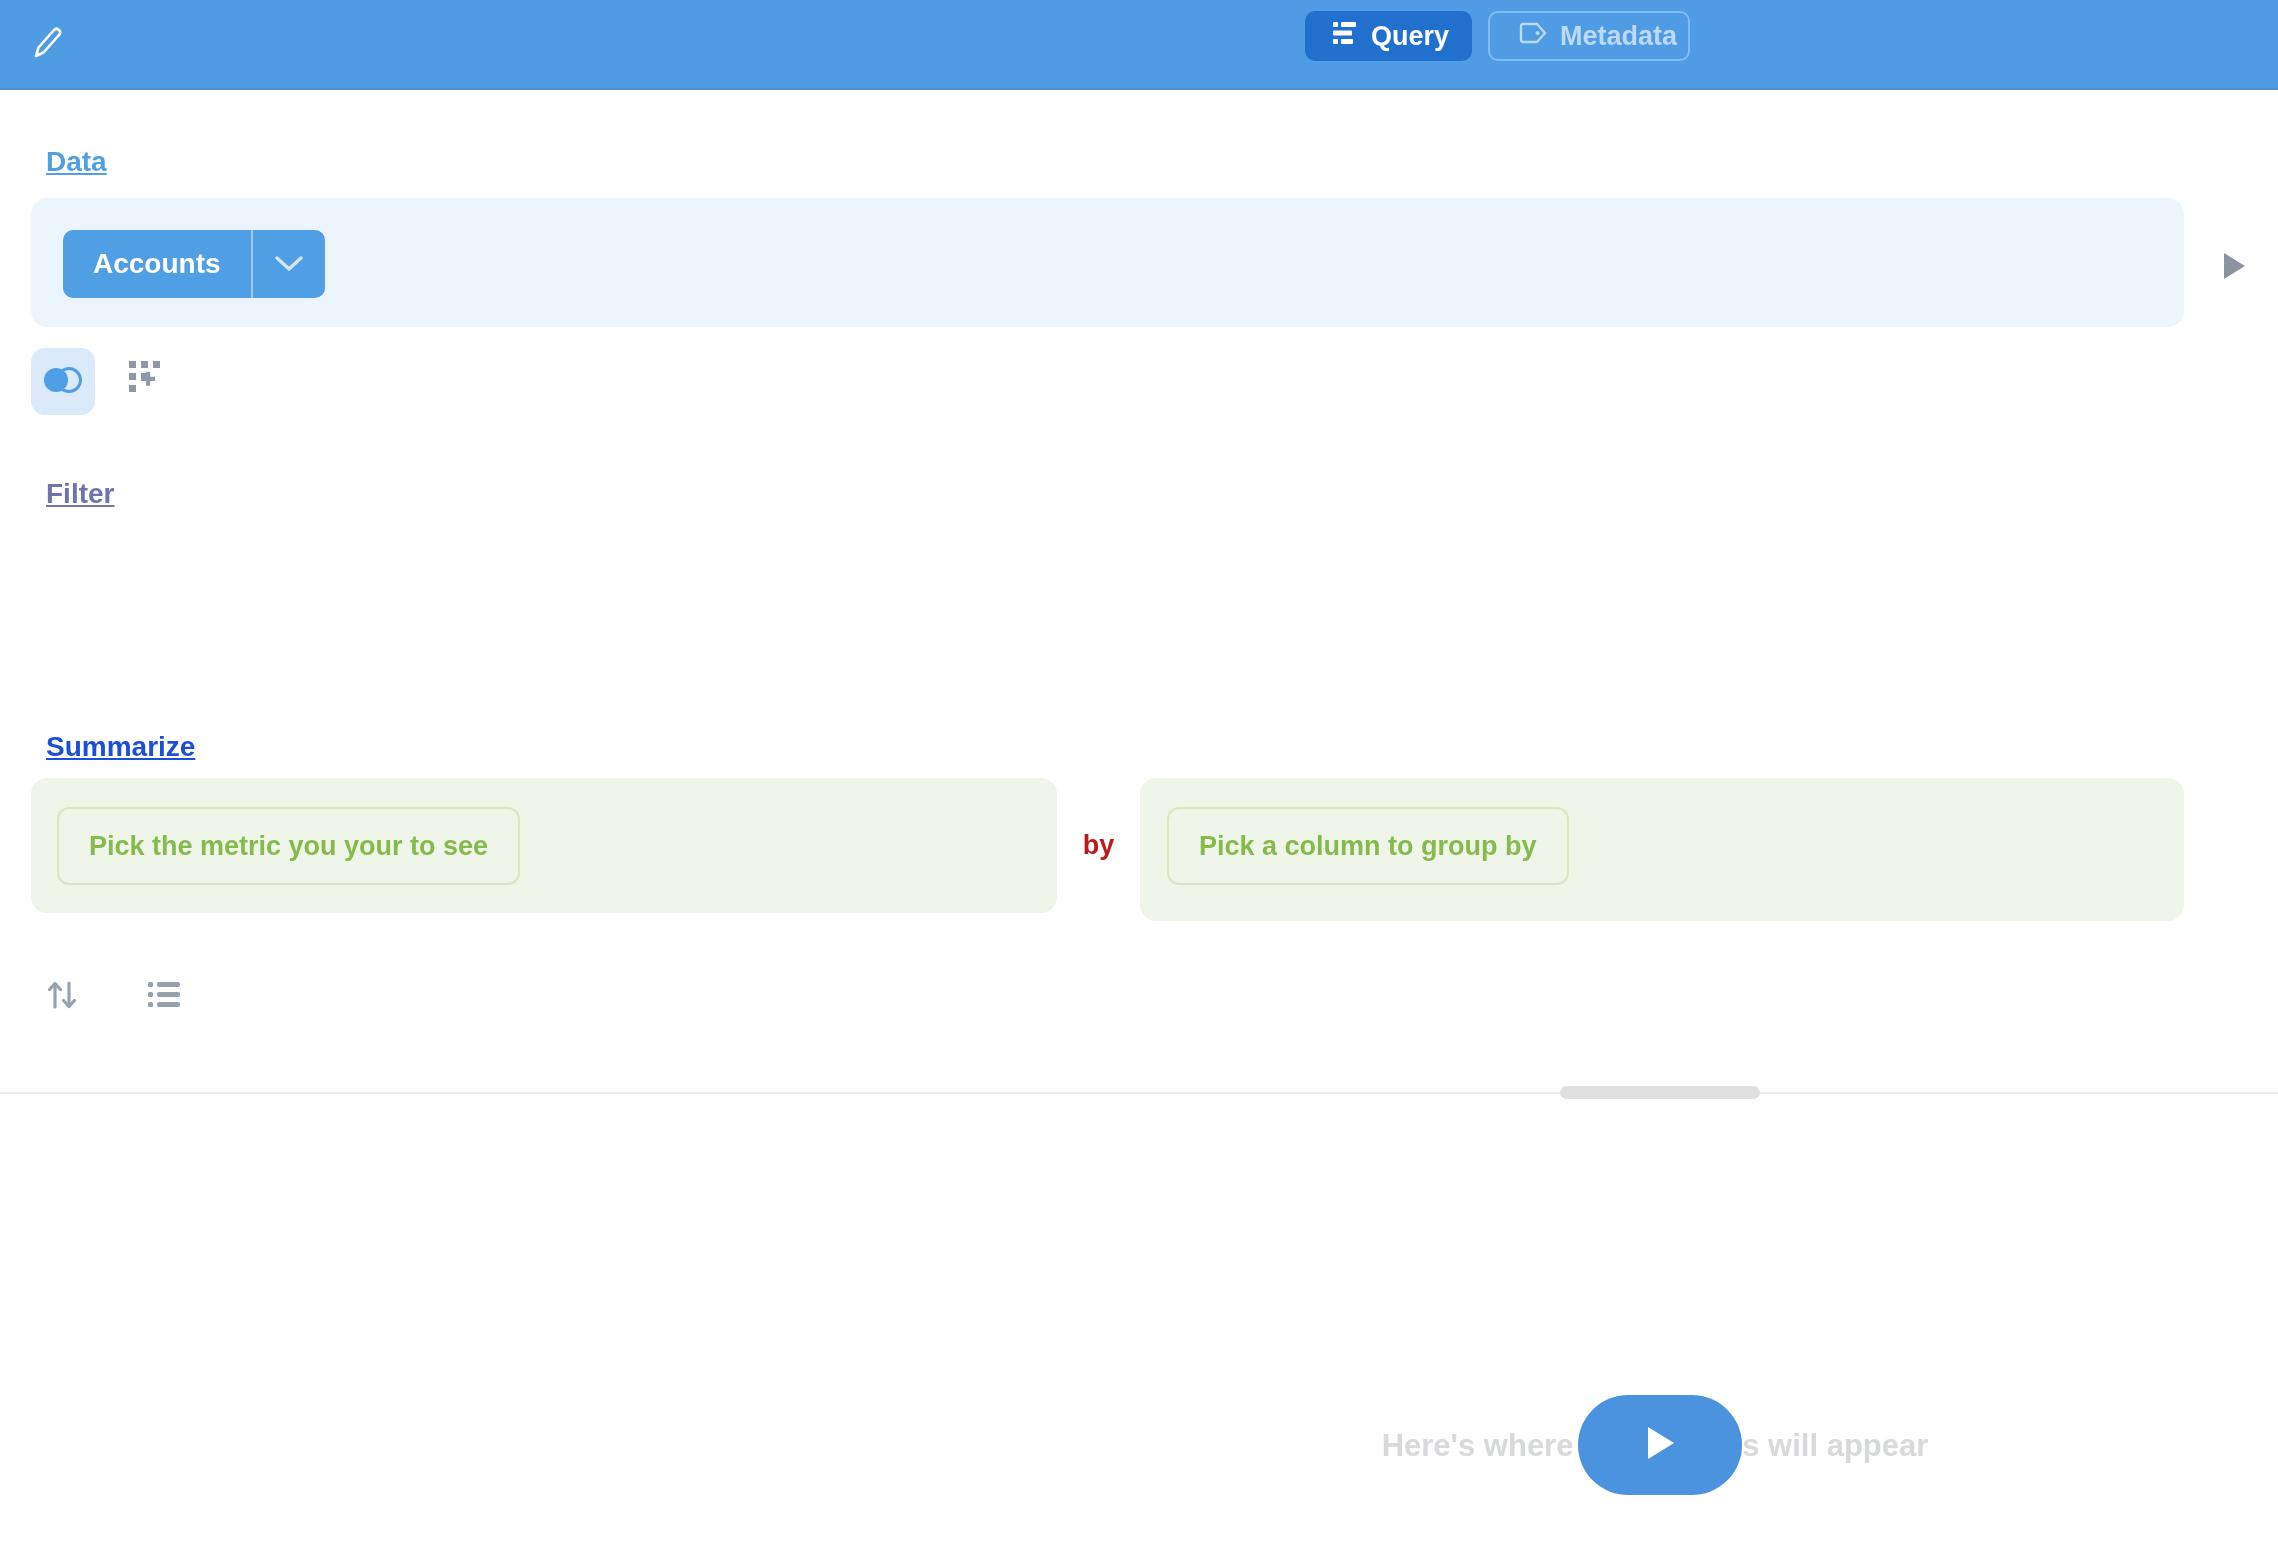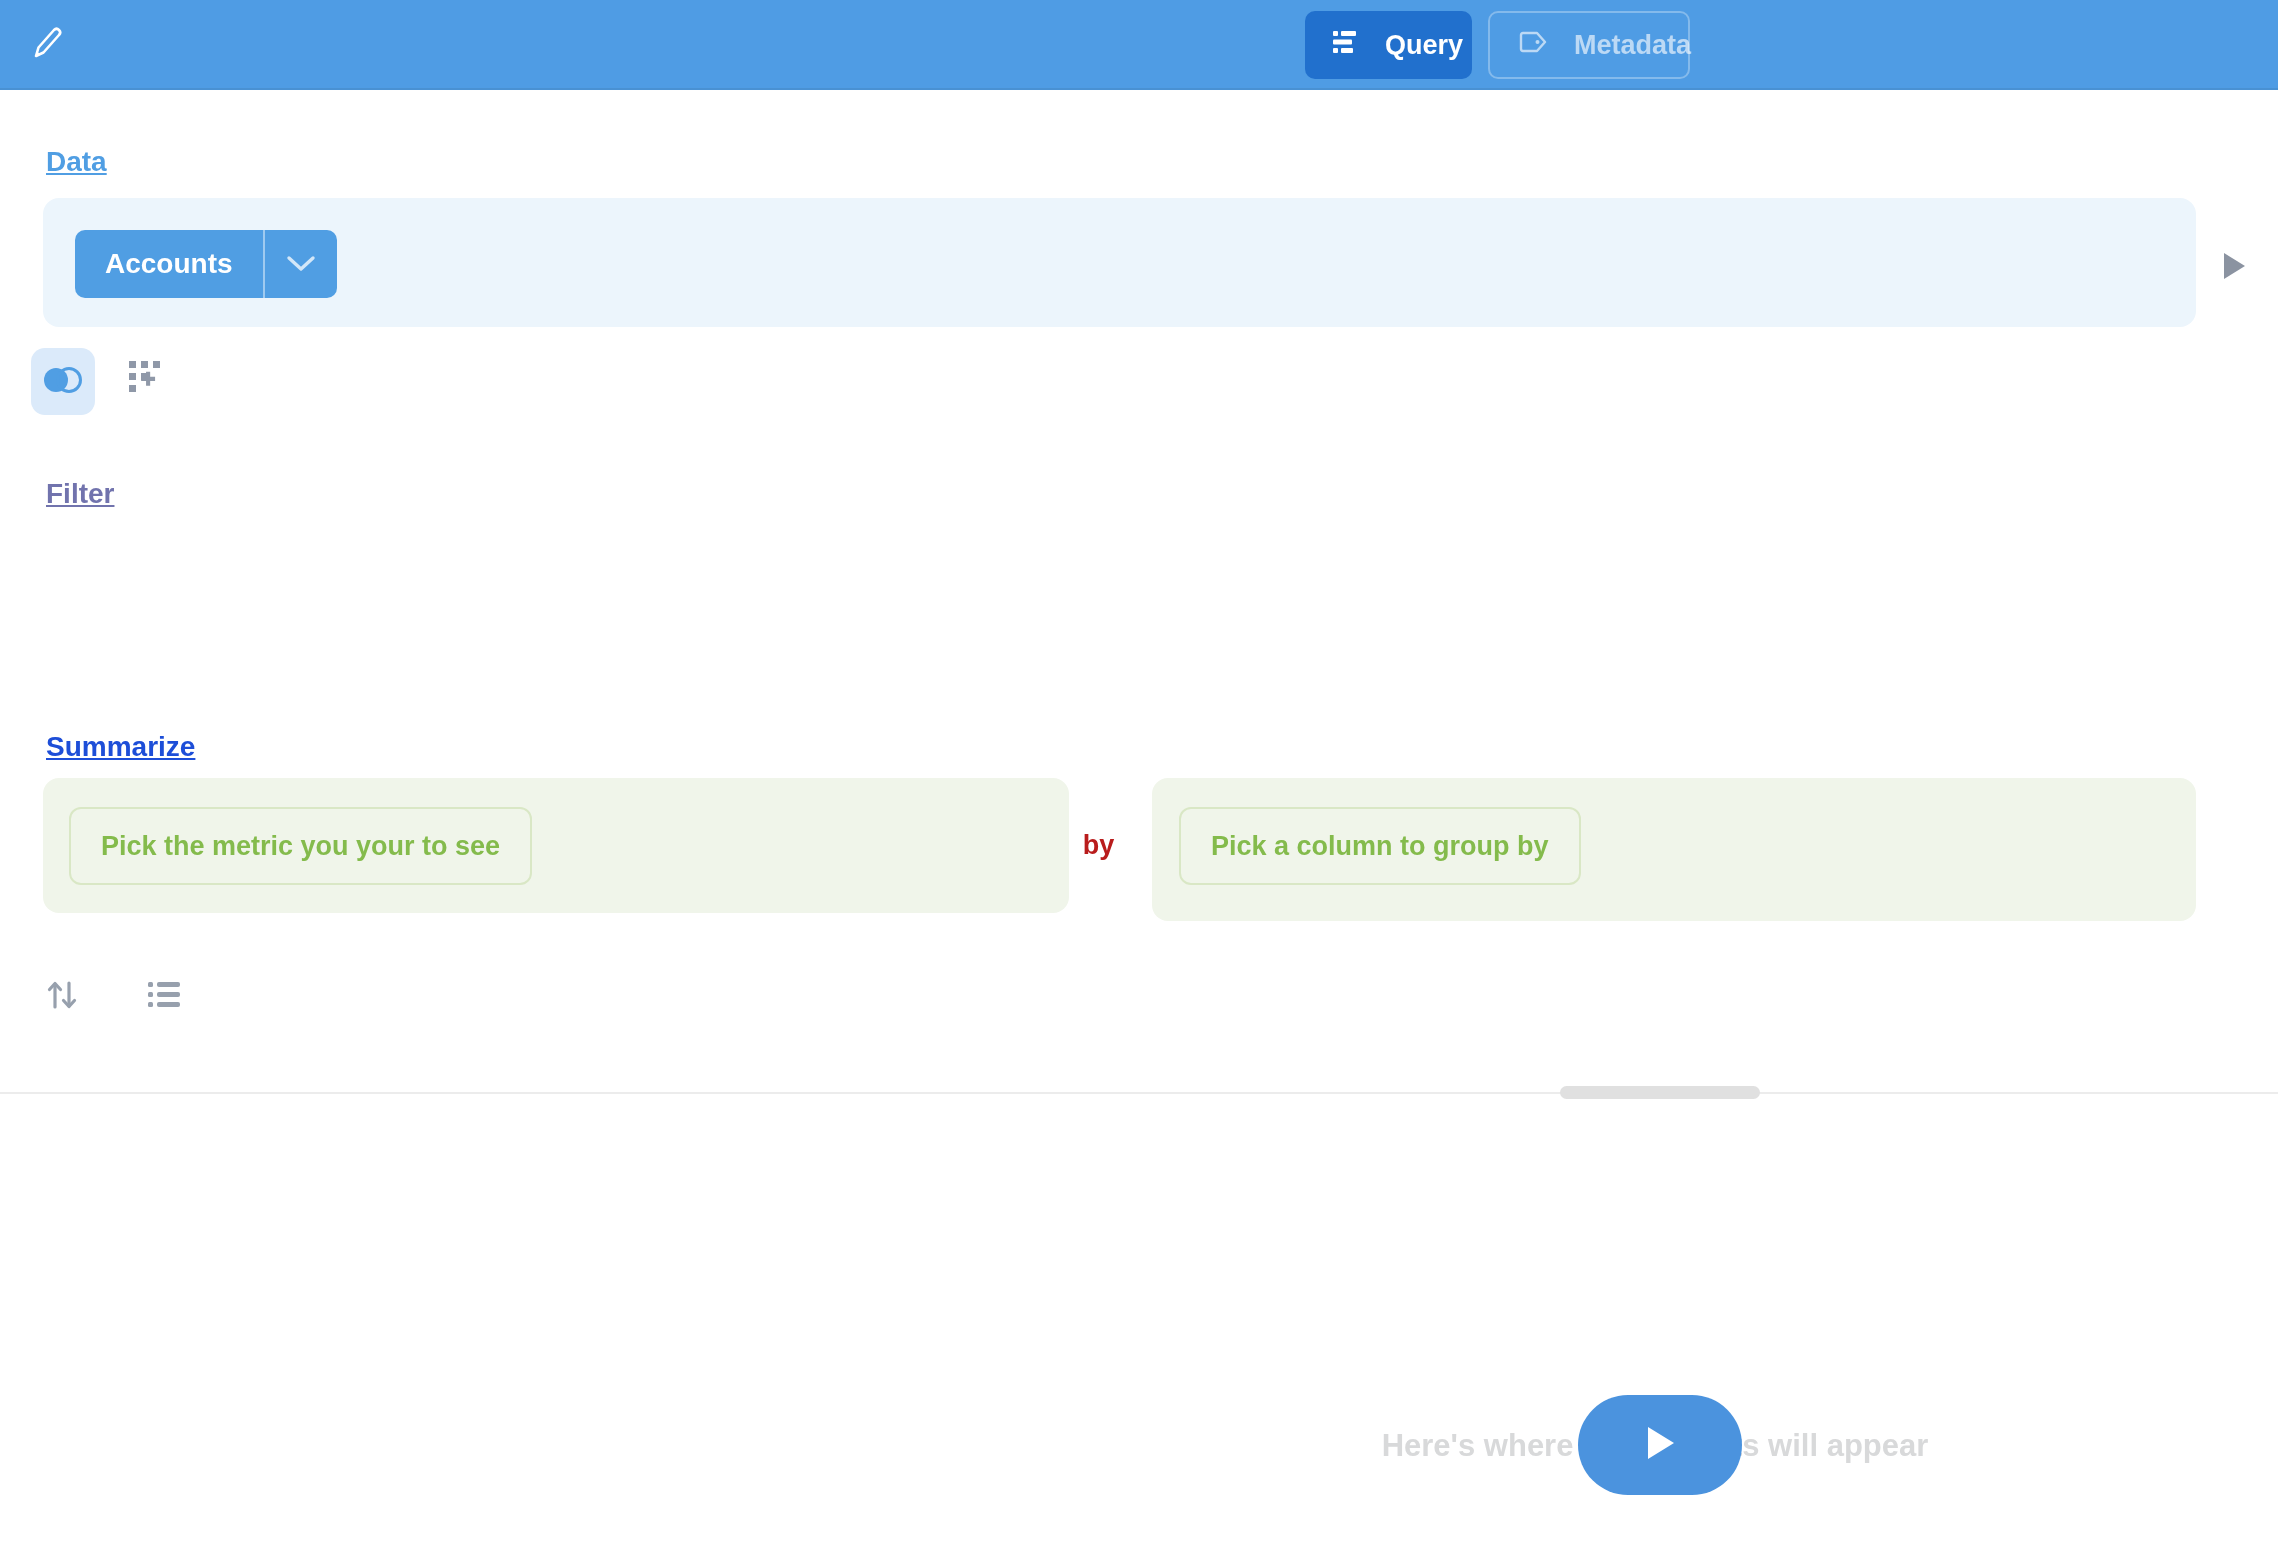--- a/index.html
+++ b/index.html
@@ -13,39 +13,39 @@
   .stage { position:absolute; left:0; top:0; width:2278px; height:1542px; }
 
   
   .topbar {
     position:absolute; left:0; top:0; width:2278px; height:90px;
     background:#4f9ce4;
     border-bottom:2px solid rgba(0,0,0,0.07);
   }
   .pencil { position:absolute; left:30px; top:25px; width:34px; height:38px; }
   .tab {
-    position:absolute; top:11px; height:68px;
-    display:flex; align-items:center; gap:26px;
+    position:absolute; top:11px; height:50px;
+    display:flex; align-items:center; gap:12px;
     border-radius:10px; padding:0 28px;
     font-size:27px; font-weight:700; cursor:pointer;
   }
   .tab-query { left:1305px; width:167px; background:#2170cd; color:#ffffff; }
   .tab-metadata {
     left:1488px; width:202px;
     background:transparent; color:rgba(255,255,255,0.62);
     border:2px solid rgba(255,255,255,0.30);
   }
 
   
   .sec-label { position:absolute; font-size:28px; font-weight:700;text-decoration:underline; }
   .lbl-data      { left:46px; top:146px; color:#509ee3; }
   .lbl-filter    { left:46px; top:478px; color:#7173ad; }
   .lbl-summarize { left:46px; top:731px; color:#1d4ed8; }
 
-  .card { position:absolute; border-radius:16px;margin-left:12px; }
+  .card { position:absolute; border-radius:16px; }
   .card-data      { left:31px; top:198px; width:2153px; height:129px; background:#ecf5fc; }
   .card-filter    { left:31px; top:523px; width:2153px; height:139px; background:#f2f0f6; }
   .card-sum-left  { left:31px;  top:778px; width:1026px; height:135px; background:#f0f5ea; }
   .card-sum-right { left:1140px; top:778px; width:1044px; height:143px; background:#f0f5ea; }
 
   
   .accounts-btn {
     position:absolute; left:32px; top:32px; height:68px;
     display:flex; align-items:stretch;
     background:#509ee3; border-radius:10px; overflow:hidden; cursor:pointer;

